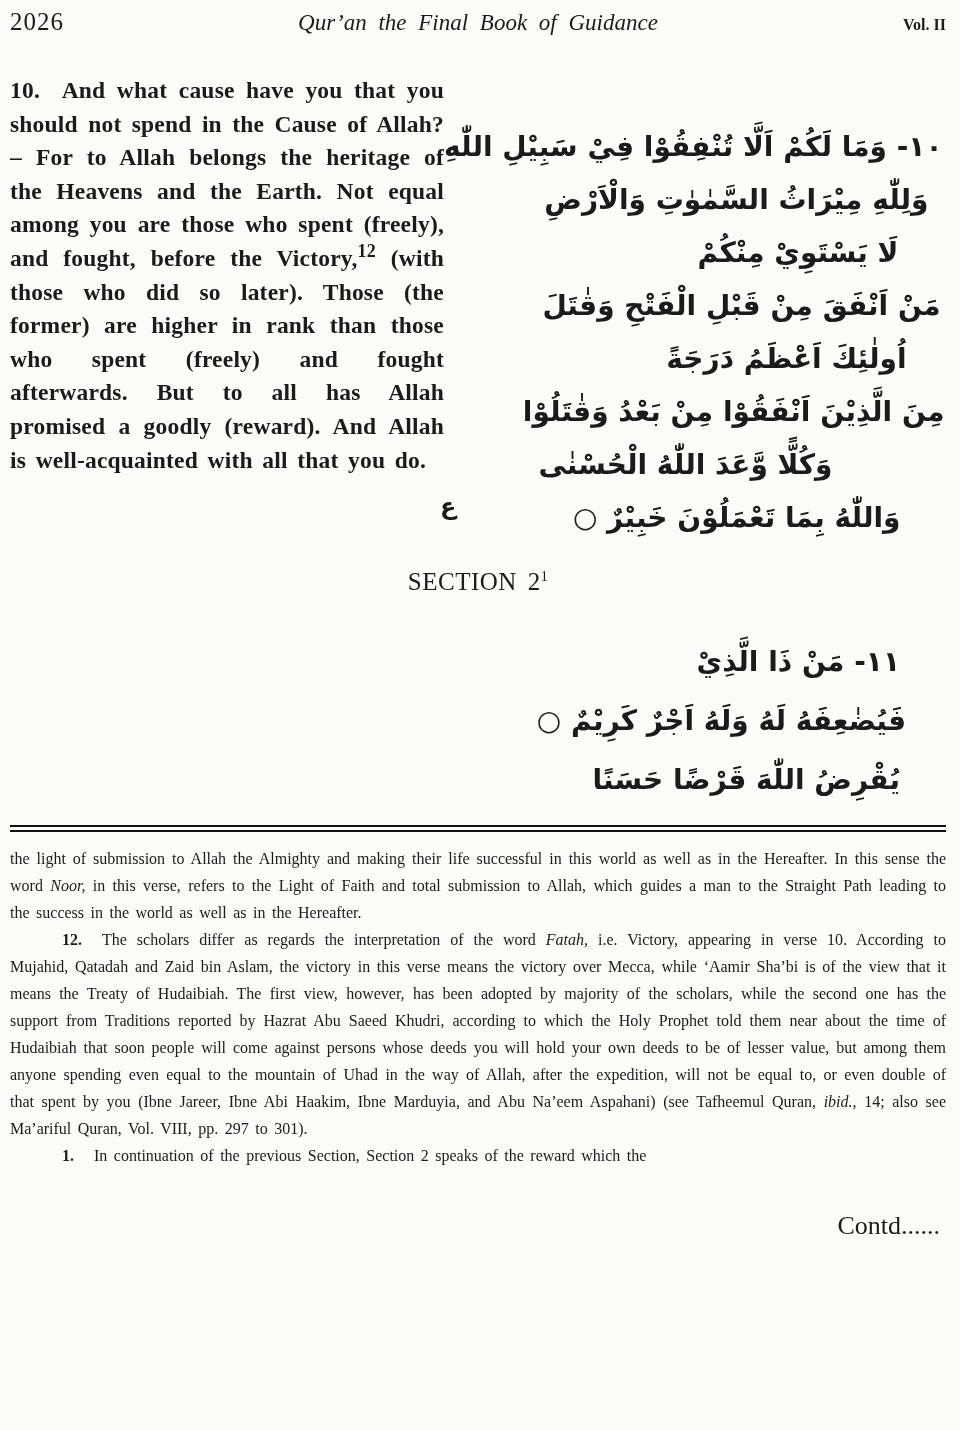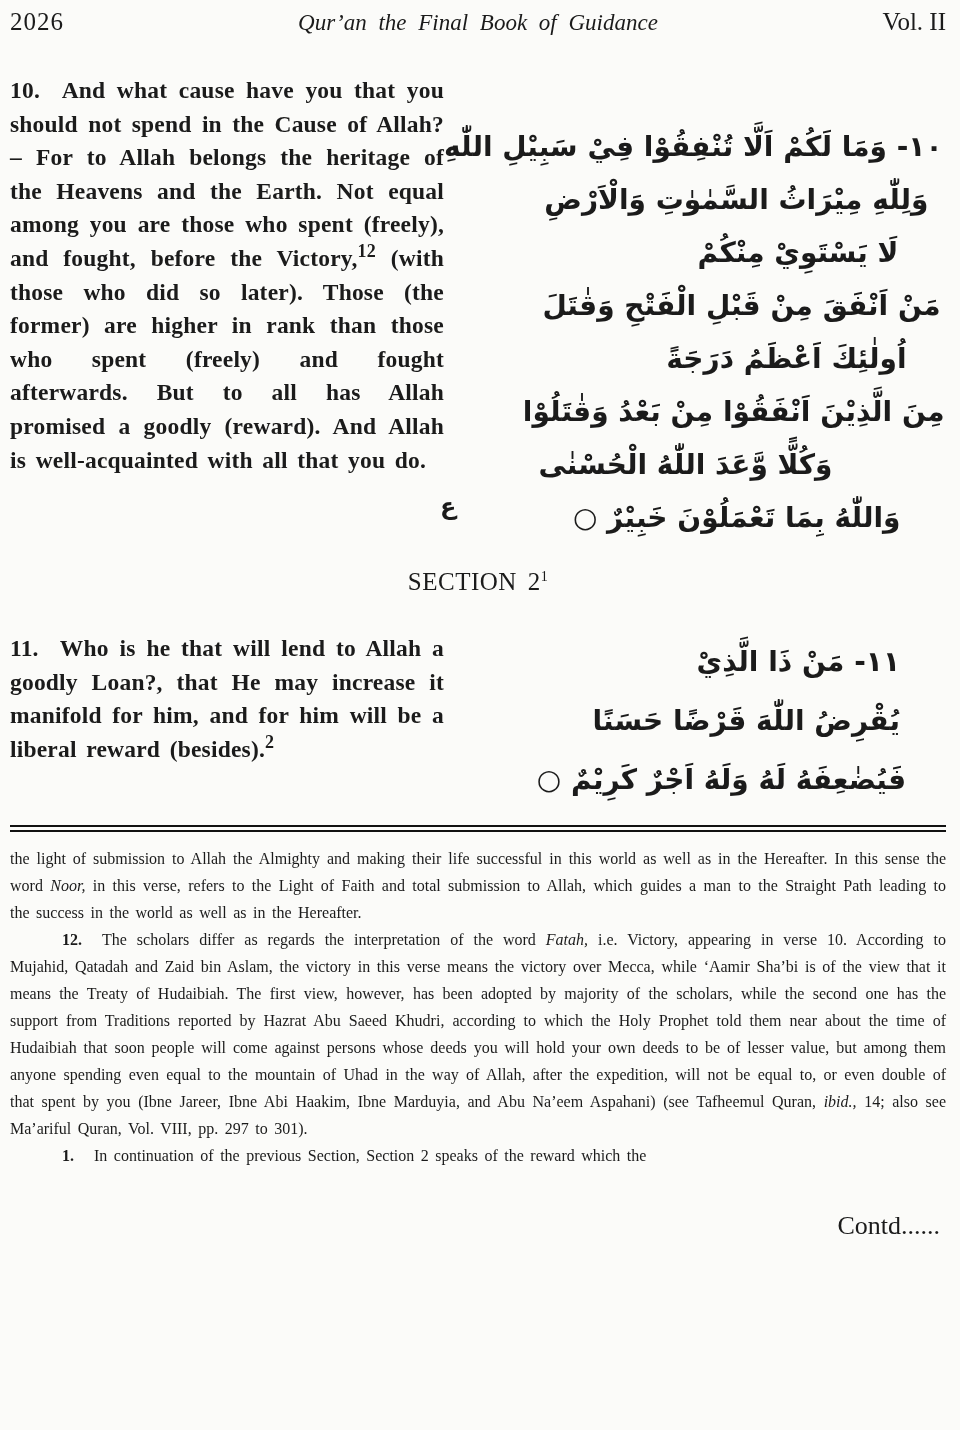--- a/index.html
+++ b/index.html
@@ -9,21 +9,21 @@
     color:#1b1b1b;
     font-family:"Liberation Serif", serif;
     overflow:hidden;
   }
   .page{box-sizing:border-box;width:960px;height:1066px;padding:8px 14px 0 10px;}
 
   
   .hdr{display:grid;grid-template-columns:1fr auto 1fr;align-items:baseline;height:34px;}
   .hdr .pg{font-size:25px;justify-self:start;letter-spacing:1px;}
   .hdr .ttl{font-size:23px;font-style:italic;justify-self:center;word-spacing:6px;}
-  .hdr .vol{font-size:25px;justify-self:end;}
+  .hdr .vol{font-size:16px;justify-self:end;font-weight:bold;}
 
   
   .vrow{display:flex;margin-top:32px;}
   .en{
     width:434px;flex:none;
     font-size:23.5px;line-height:33.6px;font-weight:bold;
     text-align:justify;letter-spacing:.2px;word-spacing:3.5px;
   }
   .en sup{font-size:18px;line-height:0;font-weight:bold;}
   .ar{
@@ -98,27 +98,24 @@
       <div class="arline a10-5">مِنَ الَّذِيْنَ اَنْفَقُوْا مِنْ بَعْدُ وَقٰتَلُوْا</div>
       <div class="arline a10-6">وَكُلًّا وَّعَدَ اللّٰهُ الْحُسْنٰى</div>
       <div class="arline a10-7">وَاللّٰهُ بِمَا تَعْمَلُوْنَ خَبِيْرٌ ○</div>
       <span class="ruku">ع</span>
     </div>
   </section>
 
   <h2 class="sect"><span>SECTION 2</span><sup>1</sup></h2>
 
   <section class="vrow" style="margin-top:0;">
-    <div class="en">
-      <span>11.&nbsp; Who is he that will lend to Allah a goodly Loan?, that He may increase it manifold for him, and for him will be a liberal reward (besides).</span><sup>2</sup>
-    </div>
     <div class="ar ar2">
       <div class="arline a11-0">١١- مَنْ ذَا الَّذِيْ</div>
+      <div class="arline a11-2">فَيُضٰعِفَهُ لَهُ وَلَهُ اَجْرٌ كَرِيْمٌ ○</div>
       <div class="arline a11-1">يُقْرِضُ اللّٰهَ قَرْضًا حَسَنًا</div>
-      <div class="arline a11-2">فَيُضٰعِفَهُ لَهُ وَلَهُ اَجْرٌ كَرِيْمٌ ○</div>
     </div>
   </section>
 
   <div class="rule"></div>
 
   <footer class="notes">
     <p><span>the light of submission to Allah the Almighty and making their life successful in this world as well as in the Hereafter. In this sense the word </span><i>Noor,</i><span> in this verse, refers to the Light of Faith and total submission to Allah, which guides a man to the Straight Path leading to the success in the world as well as in the Hereafter.</span></p>
     <p class="fn"><span class="num">12.</span><span>The scholars differ as regards the interpretation of the word </span><i>Fatah,</i><span> i.e. Victory, appearing in verse 10. According to Mujahid, Qatadah and Zaid bin Aslam, the victory in this verse means the victory over Mecca, while ‘Aamir Sha’bi is of the view that it means the Treaty of Hudaibiah. The first view, however, has been adopted by majority of the scholars, while the second one has the support from Traditions reported by Hazrat Abu Saeed Khudri, according to which the Holy Prophet told them near about the time of Hudaibiah that soon people will come against persons whose deeds you will hold your own deeds to be of lesser value, but among them anyone spending even equal to the mountain of Uhad in the way of Allah, after the expedition, will not be equal to, or even double of that spent by you (Ibne Jareer, Ibne Abi Haakim, Ibne Marduyia, and Abu Na’eem Aspahani) (see Tafheemul Quran, </span><i>ibid.,</i><span> 14; also see Ma’ariful Quran, Vol. VIII, pp. 297 to 301).</span></p>
     <p class="fn"><span class="num">1.</span><span>In continuation of the previous Section, Section 2 speaks of the reward which the</span></p>
   </footer>

